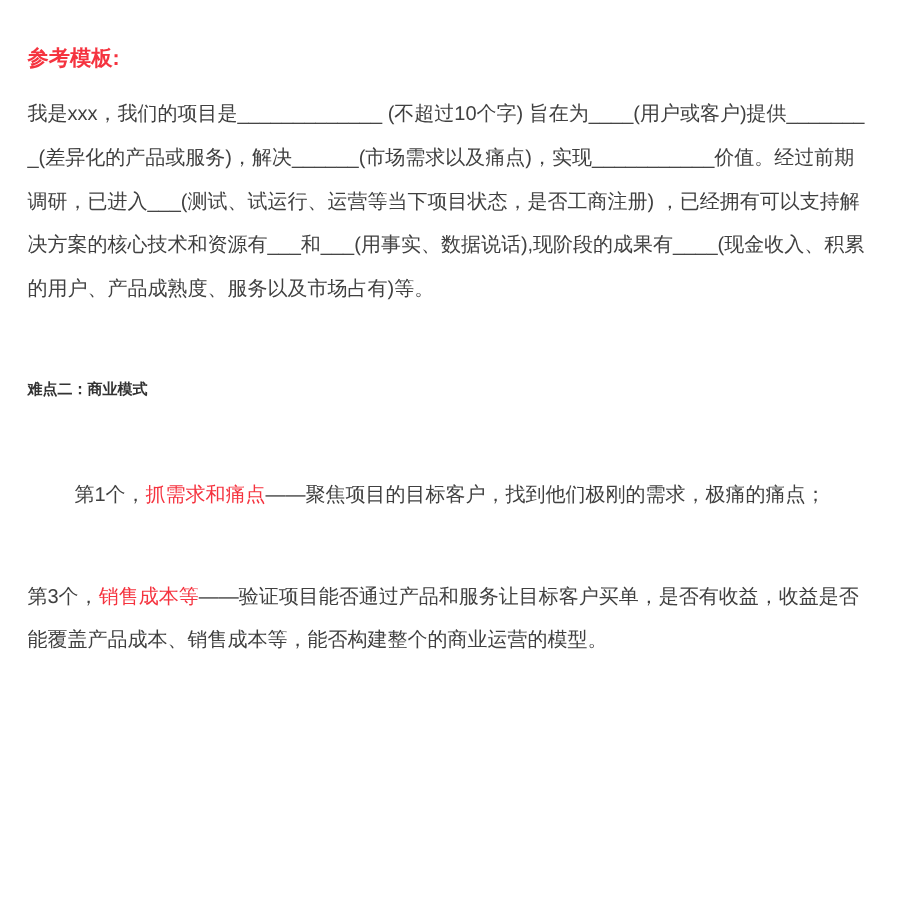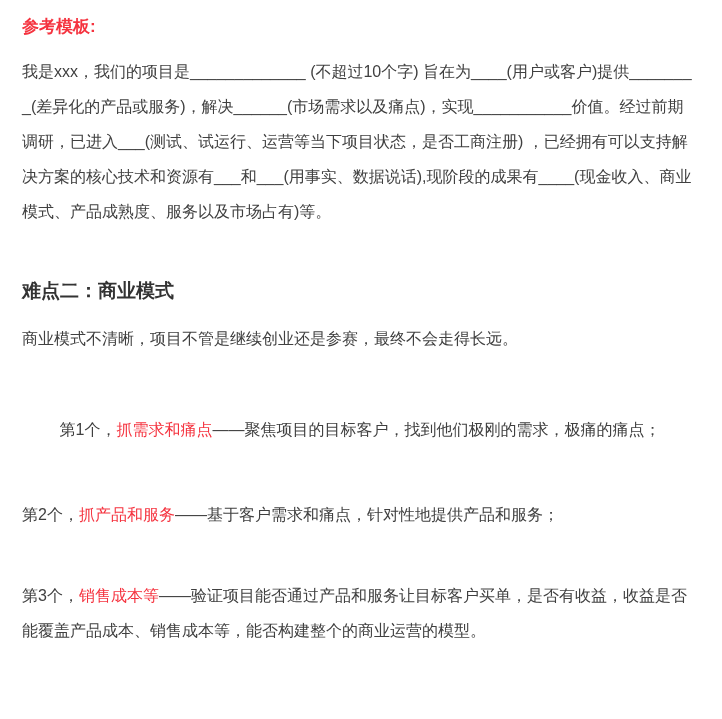--- a/index.html
+++ b/index.html
@@ -7,71 +7,67 @@
     width: 722px;
     height: 719px;
     background: #ffffff;
     font-family: "Liberation Sans", "DejaVu Sans", sans-serif;
     color: #404040;
     overflow: hidden;
   }
   .page {
     width: 722px;
     height: 719px;
-    padding: 16px 24px 10px 22px;
+    padding: 36px 24px 10px 22px;
     background: #ffffff;
   }
   .red-heading {
     font-size: 17px;
     font-weight: bold;
     color: #f5333f;
     line-height: 22px;
   }
   .para {
     font-size: 16px;
     line-height: 35px;
     color: #404040;
     text-align: left;
     word-break: break-all;
   }
   .template-para { margin-top: 16px; }
   .section-heading {
     margin-top: 50px;
-    font-size: 19px;
+    font-size: 12px;
     font-weight: bold;
     color: #333333;
     line-height: 24px;
   }
   .intro-para { margin-top: 18px; }
   .context-para { margin-top: 5px; }
   .step { word-break: normal; }
   .step-1 { margin-top: 56px; text-align: center; }
   .step-2 { margin-top: 50px; }
   .step-3 { margin-top: 46px; }
   .hl { color: #f5333f; }
 </style>
 </head>
 <body>
 
 <div class="page">
 
   <h1 class="red-heading">参考模板:</h1>
 
-  <p class="para template-para">我是xxx，我们的项目是_____________ (不超过10个字) 旨在为____(用户或客户)提供________(差异化的产品或服务)，解决______(市场需求以及痛点)，实现___________价值。经过前期调研，已进入___(测试、试运行、运营等当下项目状态，是否工商注册) ，已经拥有可以支持解决方案的核心技术和资源有___和___(用事实、数据说话),现阶段的成果有____(现金收入、商业模式、产品成熟度、服务以及市场占有)等。</p>
+  <p class="para template-para">我是xxx，我们的项目是_____________ (不超过10个字) 旨在为____(用户或客户)提供________(差异化的产品或服务)，解决______(市场需求以及痛点)，实现___________价值。经过前期调研，已进入___(测试、试运行、运营等当下项目状态，是否工商注册) ，已经拥有可以支持解决方案的核心技术和资源有___和___(用事实、数据说话),现阶段的成果有____(现金收入、积累的用户、产品成熟度、服务以及市场占有)等。</p>
 
   <h2 class="section-heading">难点二：商业模式</h2>
 
-  <p class="para intro-para">商业模式不清晰，项目不管是继续创业还是参赛，最终不会走得长远。</p>
 
 
   <p class="para step step-1">
     <span>第1个，</span><span class="hl">抓需求和痛点</span><span>——聚焦项目的目标客户，找到他们极刚的需求，极痛的痛点；</span>
   </p>
 
-  <p class="para step step-2">
-    <span>第2个，</span><span class="hl">抓产品和服务</span><span>——基于客户需求和痛点，针对性地提供产品和服务；</span>
-  </p>
 
   <p class="para step step-3">
     <span>第3个，</span><span class="hl">销售成本等</span><span>——验证项目能否通过产品和服务让目标客户买单，是否有收益，收益是否能覆盖产品成本、销售成本等，能否构建整个的商业运营的模型。</span>
   </p>
 
 </div>
 
 </body></html>

